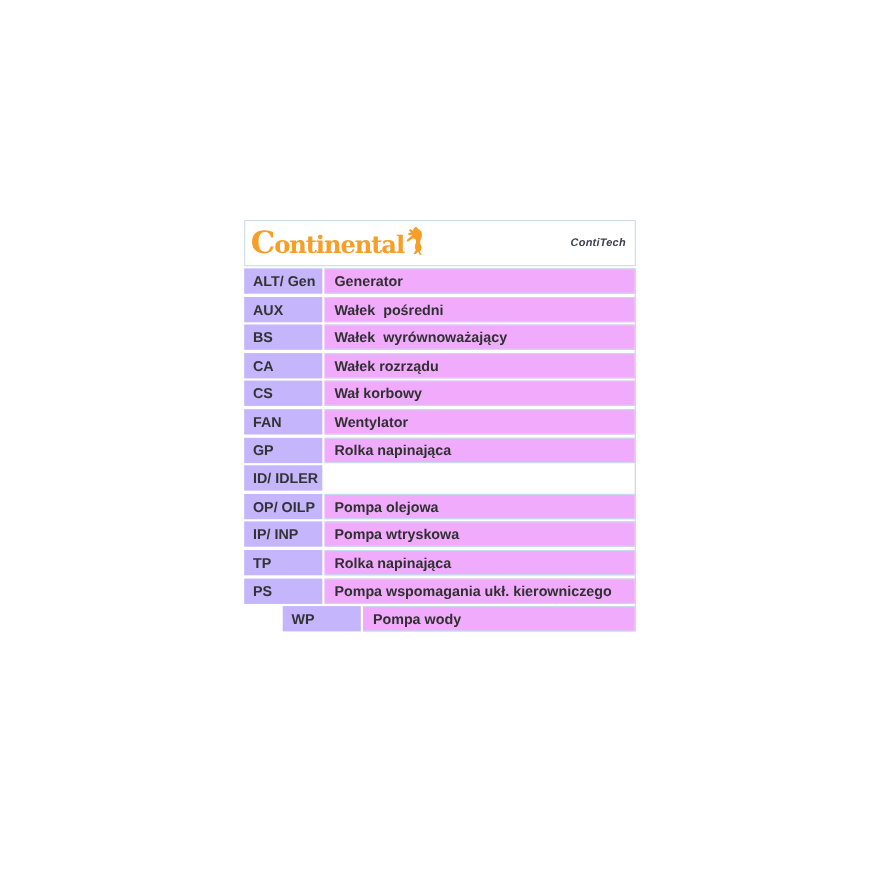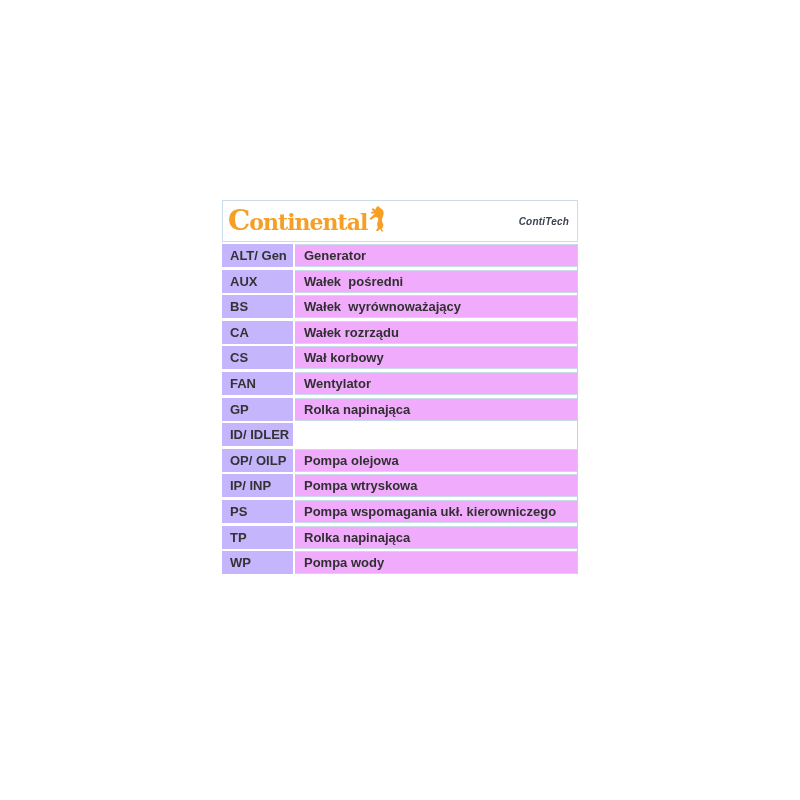--- a/index.html
+++ b/index.html
@@ -69,20 +69,21 @@
     margin-top: 2px;
     border-right: 1px solid #CFCFCF;
   }
   .row {
     display: flex;
     height: 23.1px;
     margin-bottom: 2.5px;
   }
   .row:last-child {
     margin-bottom: 0;
+    margin-left: 35px;
   }
   .abbr {
     flex: none;
     box-sizing: border-box;
     width: 71px;
     background: #c4b5fd;
     color: #333333;
     font-size: 13px;
     font-weight: bold;
     line-height: 23.1px;
@@ -157,26 +158,26 @@
       </div>
       <div class="row">
         <div class="abbr">OP/ OILP</div>
         <div class="desc">Pompa olejowa</div>
       </div>
       <div class="row">
         <div class="abbr">IP/ INP</div>
         <div class="desc">Pompa wtryskowa</div>
       </div>
       <div class="row">
+        <div class="abbr">TP</div>
+        <div class="desc">Rolka napinająca</div>
+      </div>
+      <div class="row">
         <div class="abbr">PS</div>
         <div class="desc">Pompa wspomagania ukł. kierowniczego</div>
-      </div>
-      <div class="row">
-        <div class="abbr">TP</div>
-        <div class="desc">Rolka napinająca</div>
       </div>
       <div class="row">
         <div class="abbr">WP</div>
         <div class="desc">Pompa wody</div>
       </div>
     </div>
 
   </div>
 </div>
 

